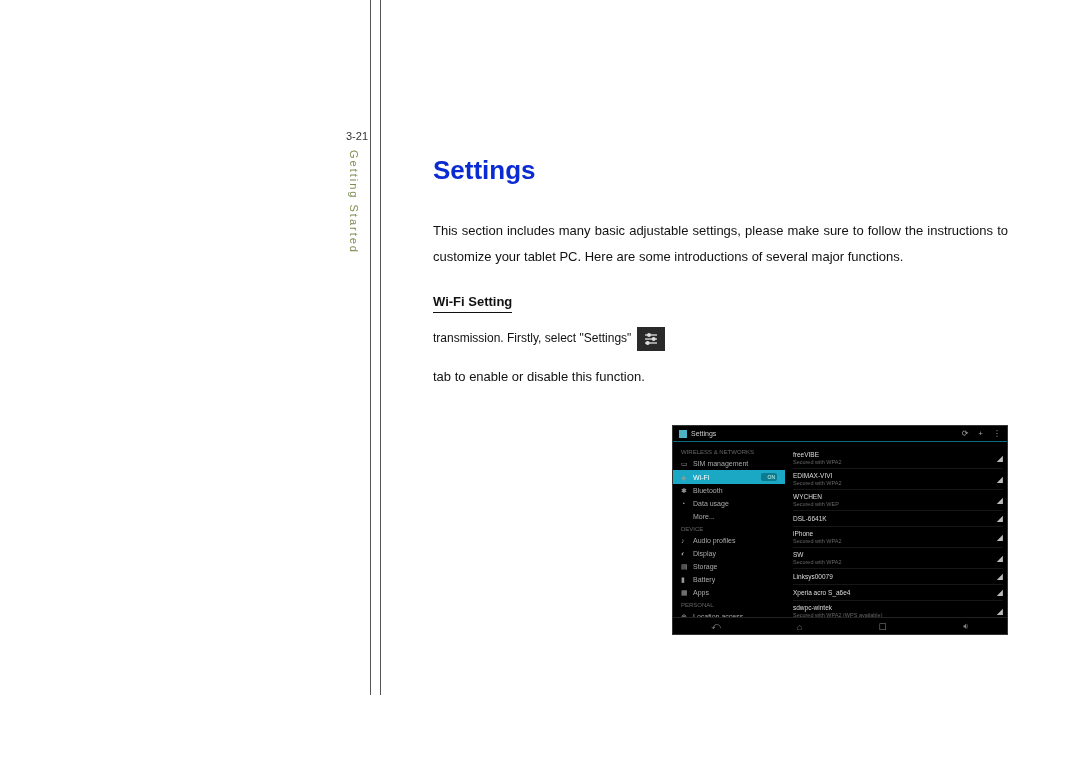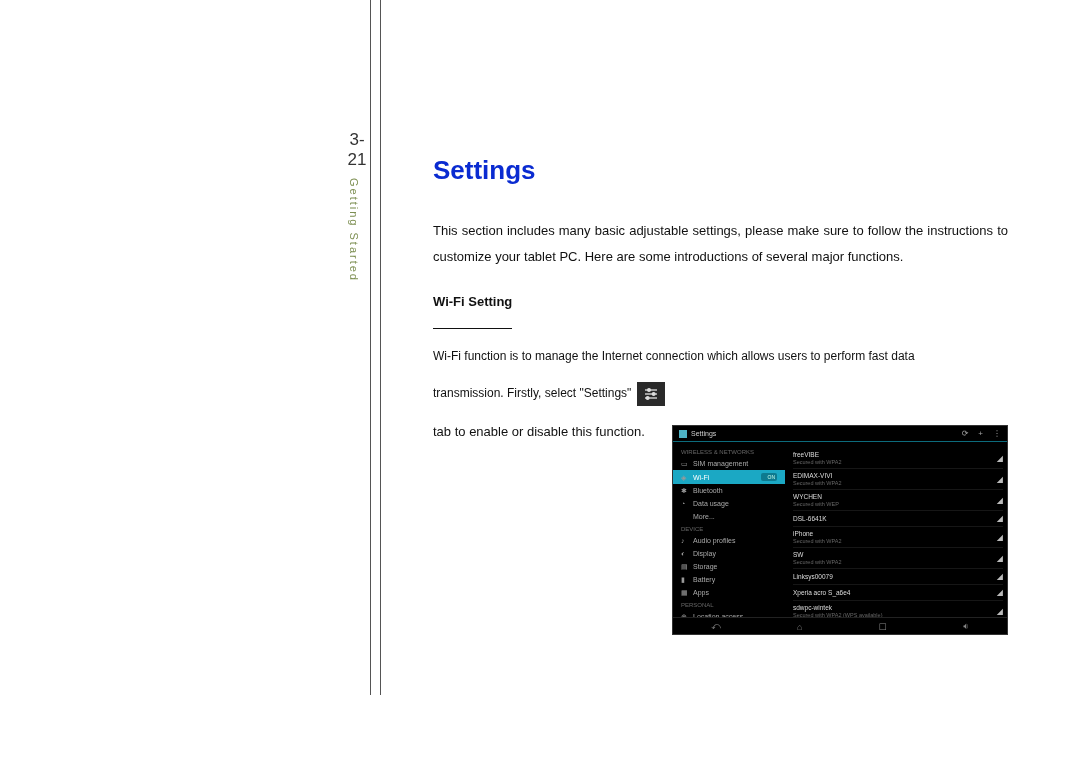--- a/index.html
+++ b/index.html
@@ -26,21 +26,21 @@
   }
   .vline.outer { left: 380px; }
   .vline.inner { left: 370px; }
   .sideblock {
     position: absolute;
     left: 342px;
     top: 130px;
     width: 30px;
   }
   .pagenum {
-    font-size: 17px;
+    font-size: 11px;
     color: #333;
     margin-bottom: 8px;
     letter-spacing: 0;
     text-align: center;
   }
   .vertical-text {
     writing-mode: vertical-rl;
     text-orientation: mixed;
     font-size: 11px;
     color: #7d8f52;
@@ -72,22 +72,22 @@
     font-weight: bold;
     color: #0a2bd1;
     margin-bottom: 10px;
   }
   .h3 {
     font-size: 13px;
     font-weight: bold;
     color: #111;
     border-bottom: 1px solid #111;
     display: inline-block;
-    padding-bottom: 19px;
-    margin-bottom: 15px;
+    padding-bottom: 3px;
+    margin-bottom: 0;
   }
   .body-line {
     font-size: 12px;
     color: #111;
     line-height: 2.0;
     text-align: justify;
   }
   .body-line2 {
     font-size: 12px;
     color: #111;
@@ -221,21 +221,20 @@
   <div class="sideblock">
     <div class="pagenum">3-21</div>
     <div class="vertical-text">Getting Started</div>
   </div>
 
   <div class="content">
     <div class="h1">Settings</div>
     <div class="intro">This section includes many basic adjustable settings, please make sure to follow the instructions to customize your tablet PC. Here are some introductions of several major functions.</div>
     <div><span class="h3">Wi-Fi Setting</span></div>
 
-    <div class="body-line">Wi-Fi function is to manage the Internet connection which allows users to perform fast data</div>
 
     <div class="body-line2">
       <span>transmission. Firstly, select "Settings"</span>
       <span class="settings-icon-inline">
         <svg viewBox="0 0 24 24" fill="none" stroke="#ddd" stroke-width="2">
           <line x1="3" y1="6" x2="21" y2="6"></line>
             <circle cx="9" cy="6" r="2" fill="#ddd"></circle>
           <line x1="3" y1="12" x2="21" y2="12"></line>
             <circle cx="16" cy="12" r="2" fill="#ddd"></circle>
           <line x1="3" y1="18" x2="21" y2="18"></line>

